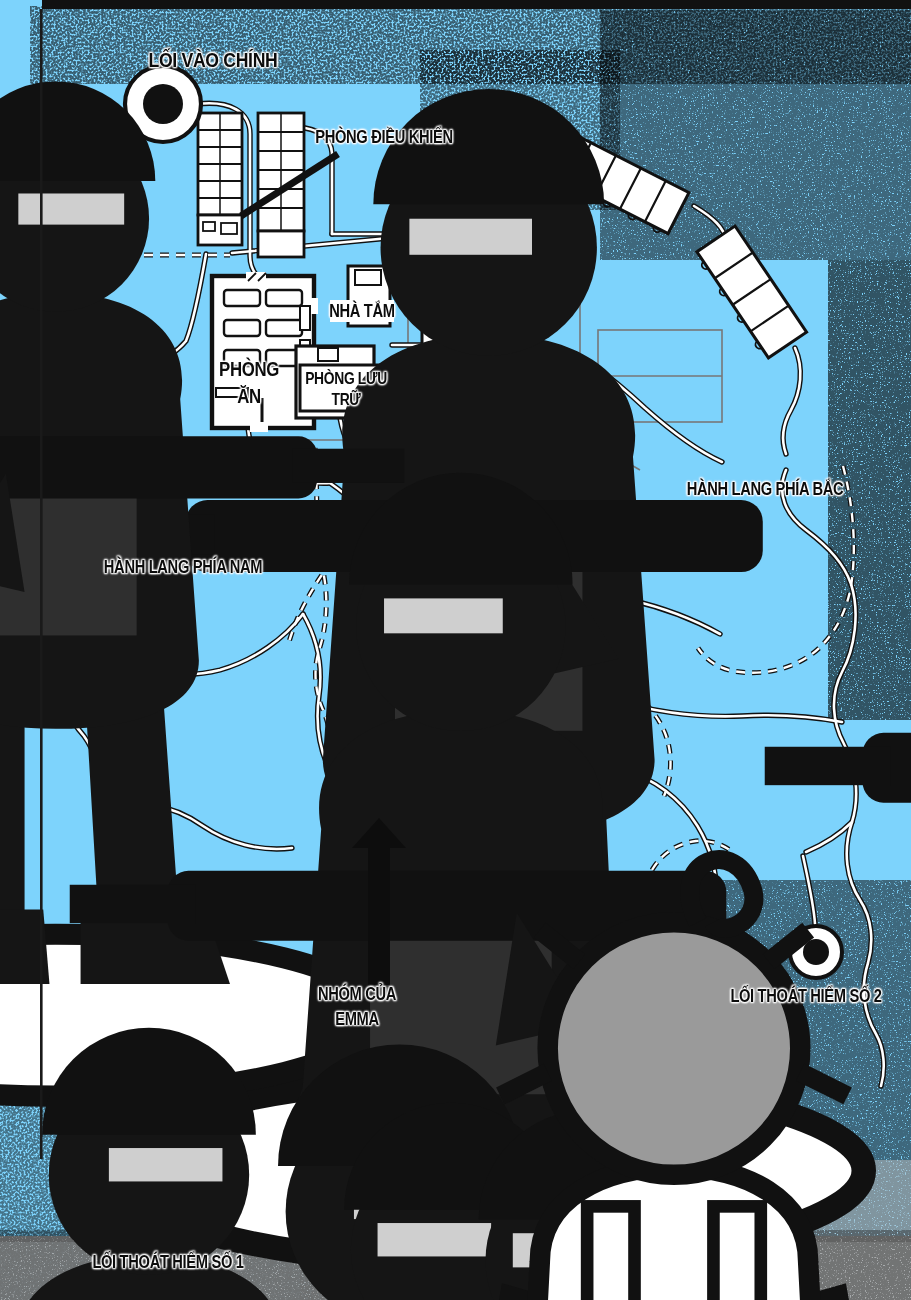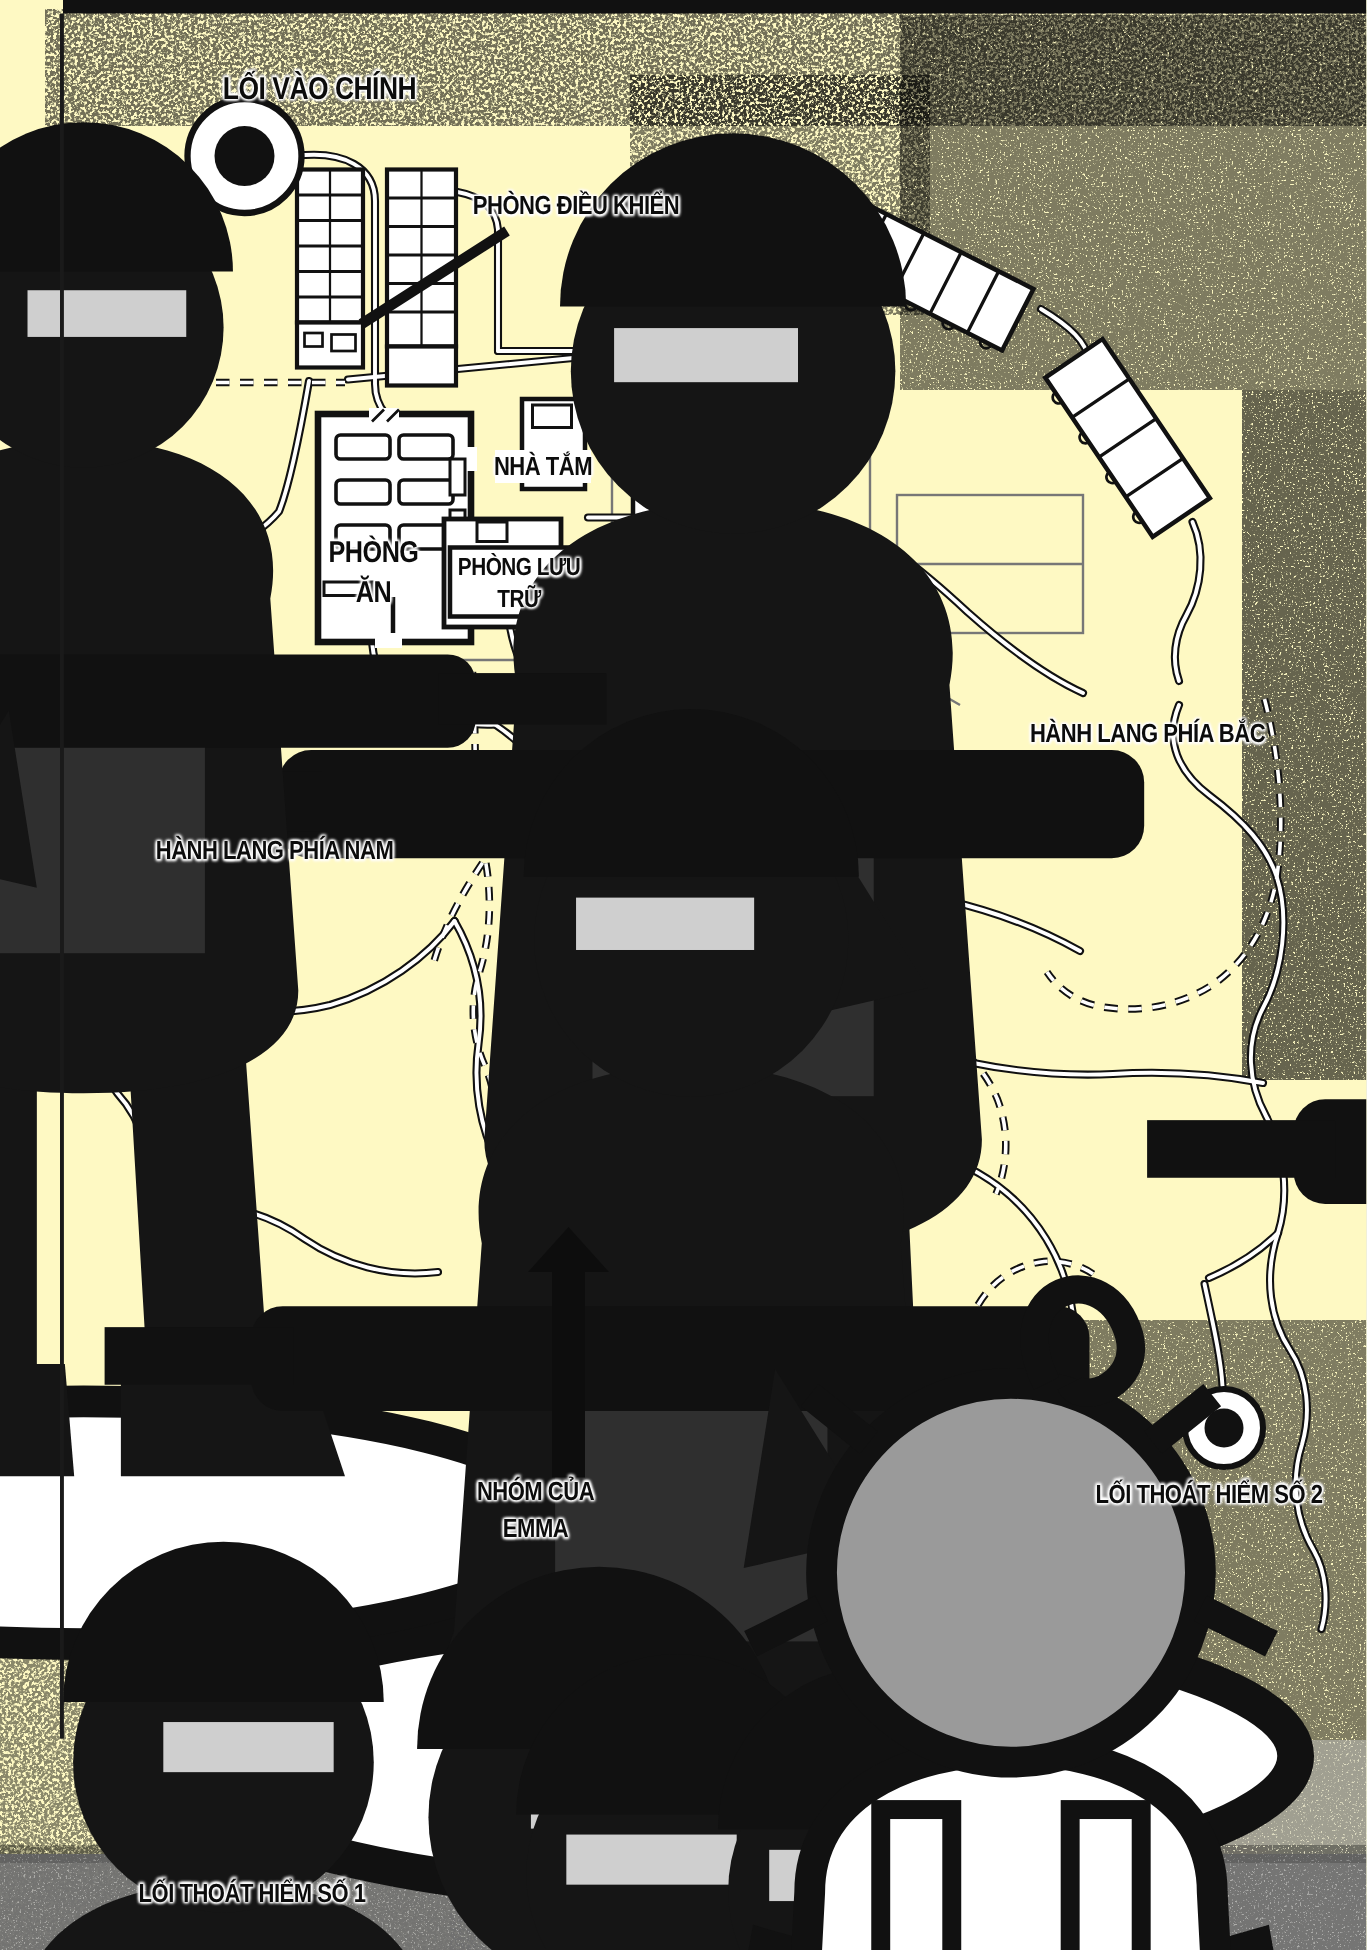--- a/index.html
+++ b/index.html
@@ -1,16 +1,16 @@
 <!DOCTYPE html>
 <html><head>
 <meta charset="utf-8">
 <style>
   html,body{margin:0;padding:0;background:#e8e8e8;}
-  #stage{position:relative;width:911px;height:1300px;background:#fef9c3;overflow:hidden;
+  #stage{position:relative;width:911px;height:1300px;background:#7dd3fc;overflow:hidden;
          font-family:"Liberation Sans",sans-serif;}
   #mapsvg{position:absolute;left:0;top:0;}
   .map-label{
     position:absolute;transform:translate(-50%,-50%) scaleX(.84);
     font-family:"Liberation Sans",sans-serif;font-weight:800;color:#0c0c0c;
     white-space:nowrap;letter-spacing:-.4px;line-height:1.05;
     text-shadow:0 0 2px #fff,0 0 2px #fff,0 0 3px #fff,
       1px 1px 2px #fff,-1px -1px 2px #fff,1px -1px 2px #fff,-1px 1px 2px #fff;
   }
   .fs21{font-size:21px}.fs20{font-size:20px}.fs17{font-size:17.5px}.fs16{font-size:16.5px}

